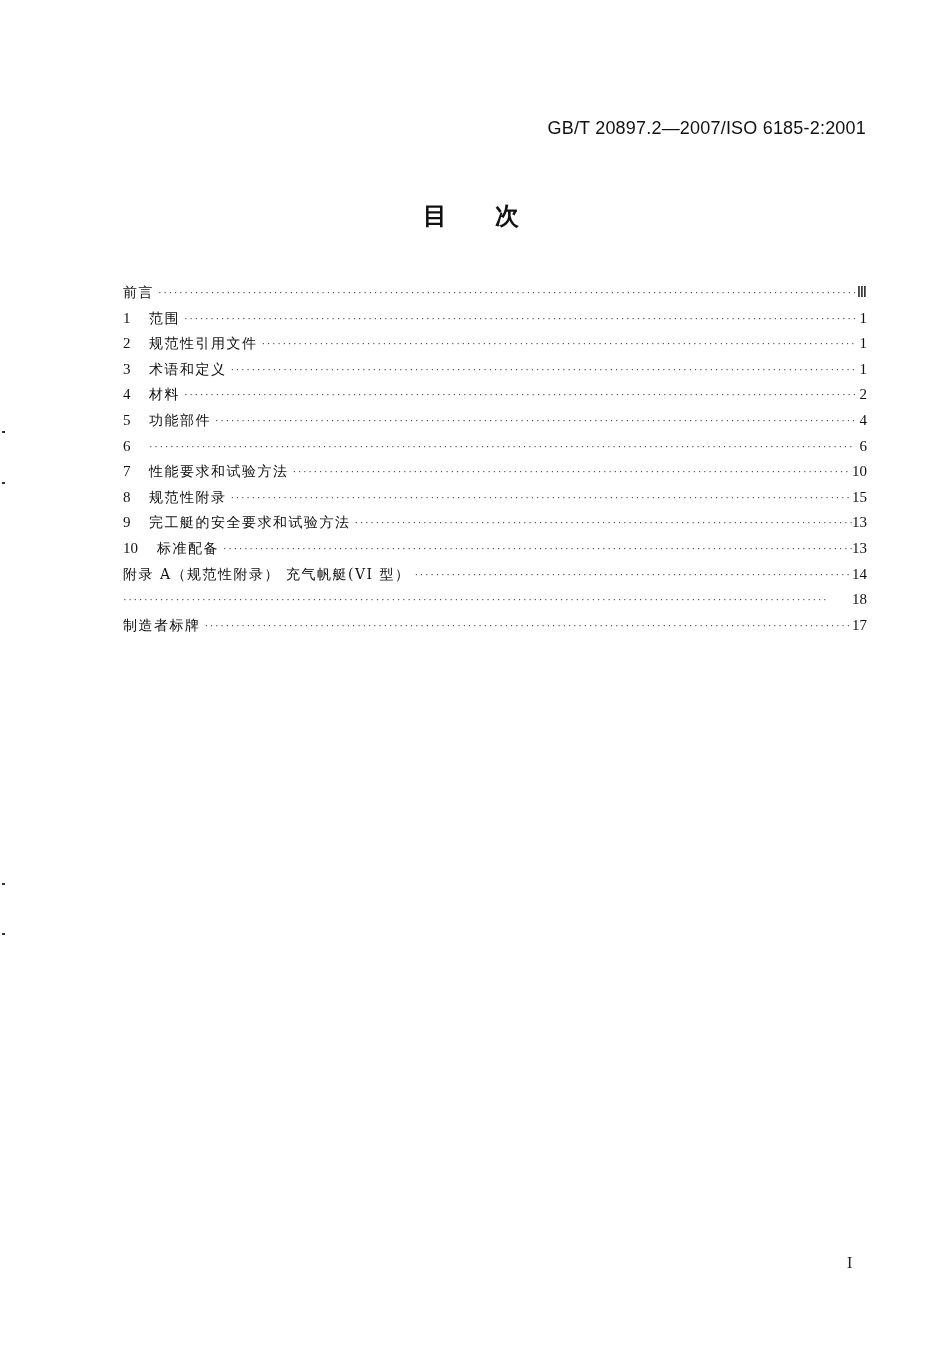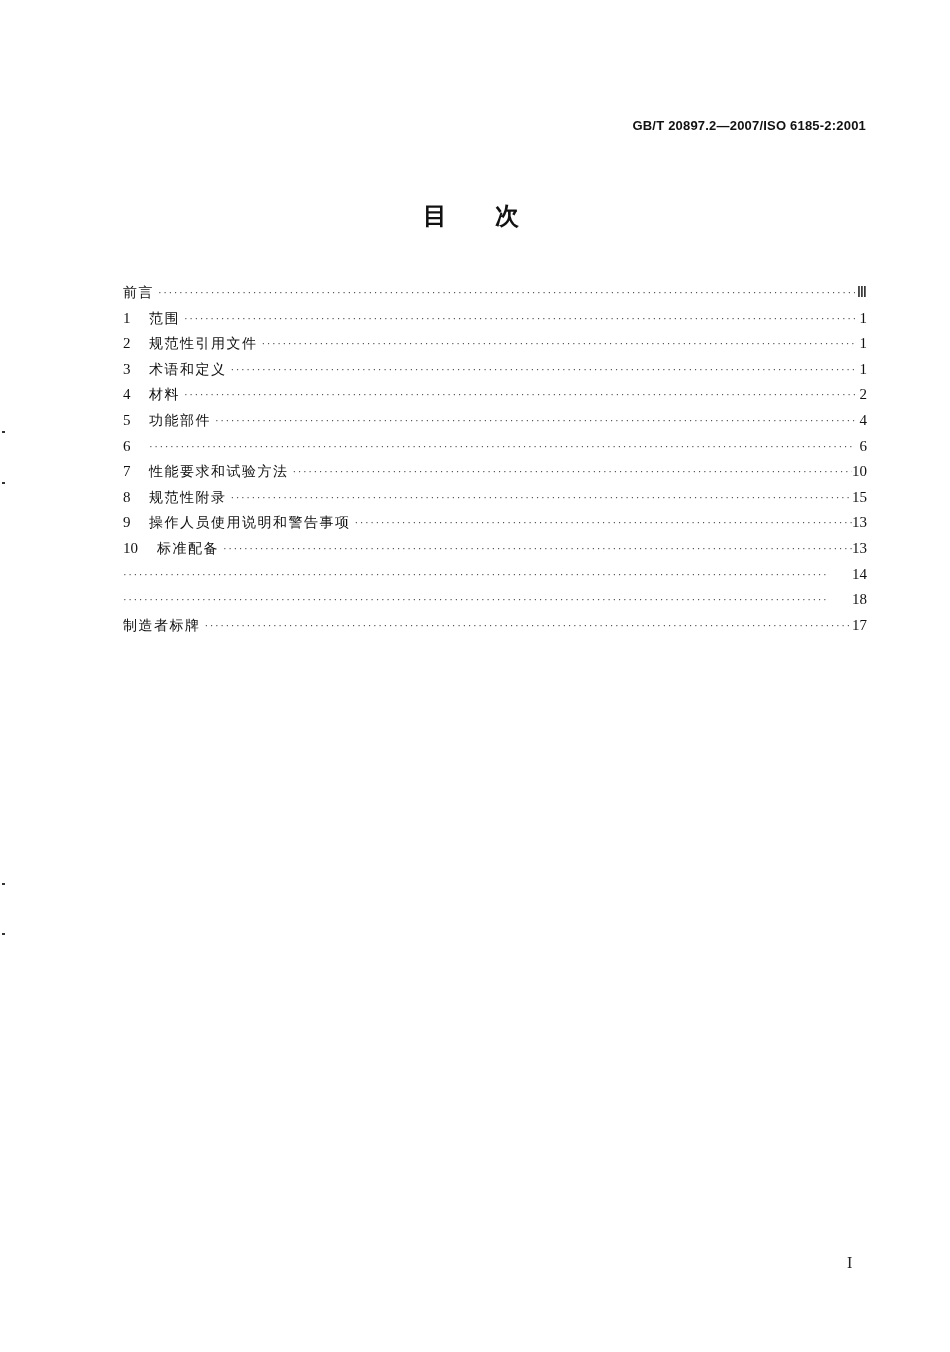--- a/index.html
+++ b/index.html
@@ -1,19 +1,19 @@
 <!DOCTYPE html>
 <html><head>
 <meta charset="utf-8">
 <style>
   html, body { margin: 0; padding: 0; background: #ffffff; }
   body { width: 950px; height: 1352px; position: relative; overflow: hidden; color: #111; }
   .header {
     position: absolute; top: 118px; right: 84px;
-    font-family: "Liberation Sans", sans-serif; font-size: 13px; font-weight: bold;
+    font-family: "Liberation Sans", sans-serif; font-size: 18px; font-weight: normal;
     letter-spacing: 0.2px; color: #111;
   }
   .title {
     position: absolute; top: 200px; left: 0; width: 990px; text-align: center;
     font-family: "DejaVu Sans", sans-serif; font-size: 24px; font-weight: bold;
     letter-spacing: 48px; color: #111;
   }
   .toc {
     position: absolute; top: 280px; left: 123px; width: 744px;
     font-family: "DejaVu Serif", serif; font-size: 14px; color: #111;
@@ -91,31 +91,32 @@
     <span class="toc-page">10</span>
   </div>
   <div class="toc-row">
     <span class="toc-num">8</span>
     <span class="toc-label">规范性附录</span>
     <span class="toc-dots">······································································································································</span>
     <span class="toc-page">15</span>
   </div>
   <div class="toc-row">
     <span class="toc-num">9</span>
-    <span class="toc-label">操作人员使用说明和警告事项</span>
+    <span class="toc-label">完工艇的安全要求和试验方法</span>
     <span class="toc-dots">······································································································································</span>
     <span class="toc-page">13</span>
   </div>
   <div class="toc-row">
     <span class="toc-num wide">10</span>
     <span class="toc-label">标准配备</span>
     <span class="toc-dots">······································································································································</span>
     <span class="toc-page">13</span>
   </div>
   <div class="toc-row">
+    <span class="toc-label">附录 A（规范性附录） 充气帆艇(VI 型）</span>
     <span class="toc-dots">······································································································································</span>
     <span class="toc-page">14</span>
   </div>
   <div class="toc-row">
     <span class="toc-dots">······································································································································</span>
     <span class="toc-page">18</span>
   </div>
   <div class="toc-row">
     <span class="toc-label">制造者标牌</span>
     <span class="toc-dots">······································································································································</span>

